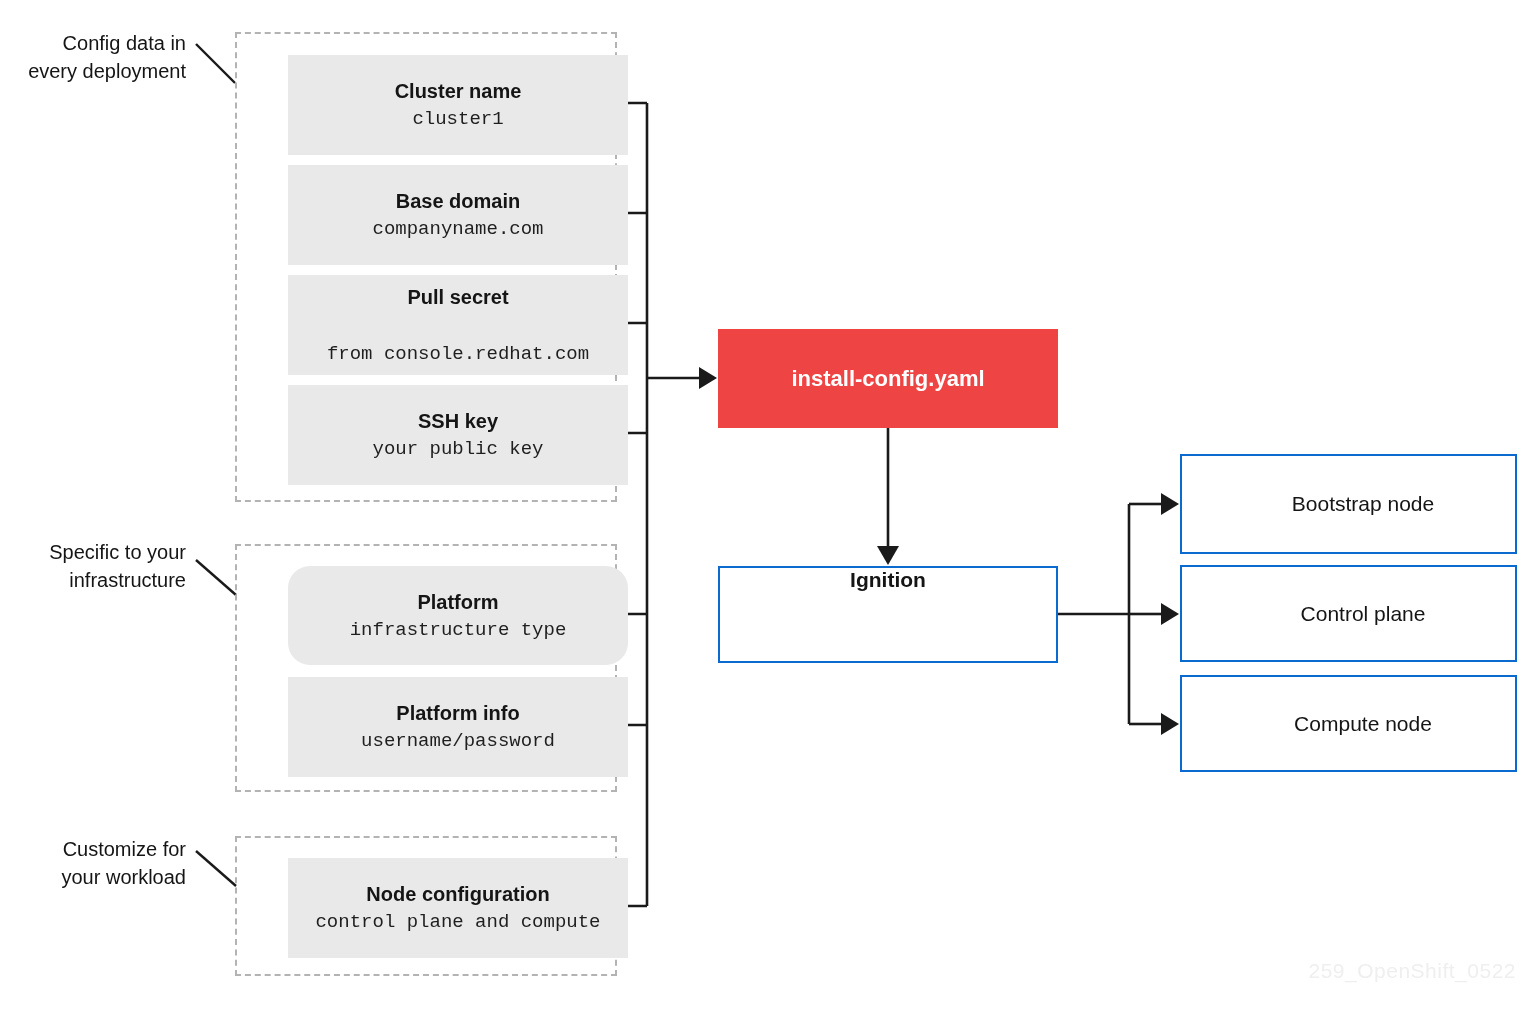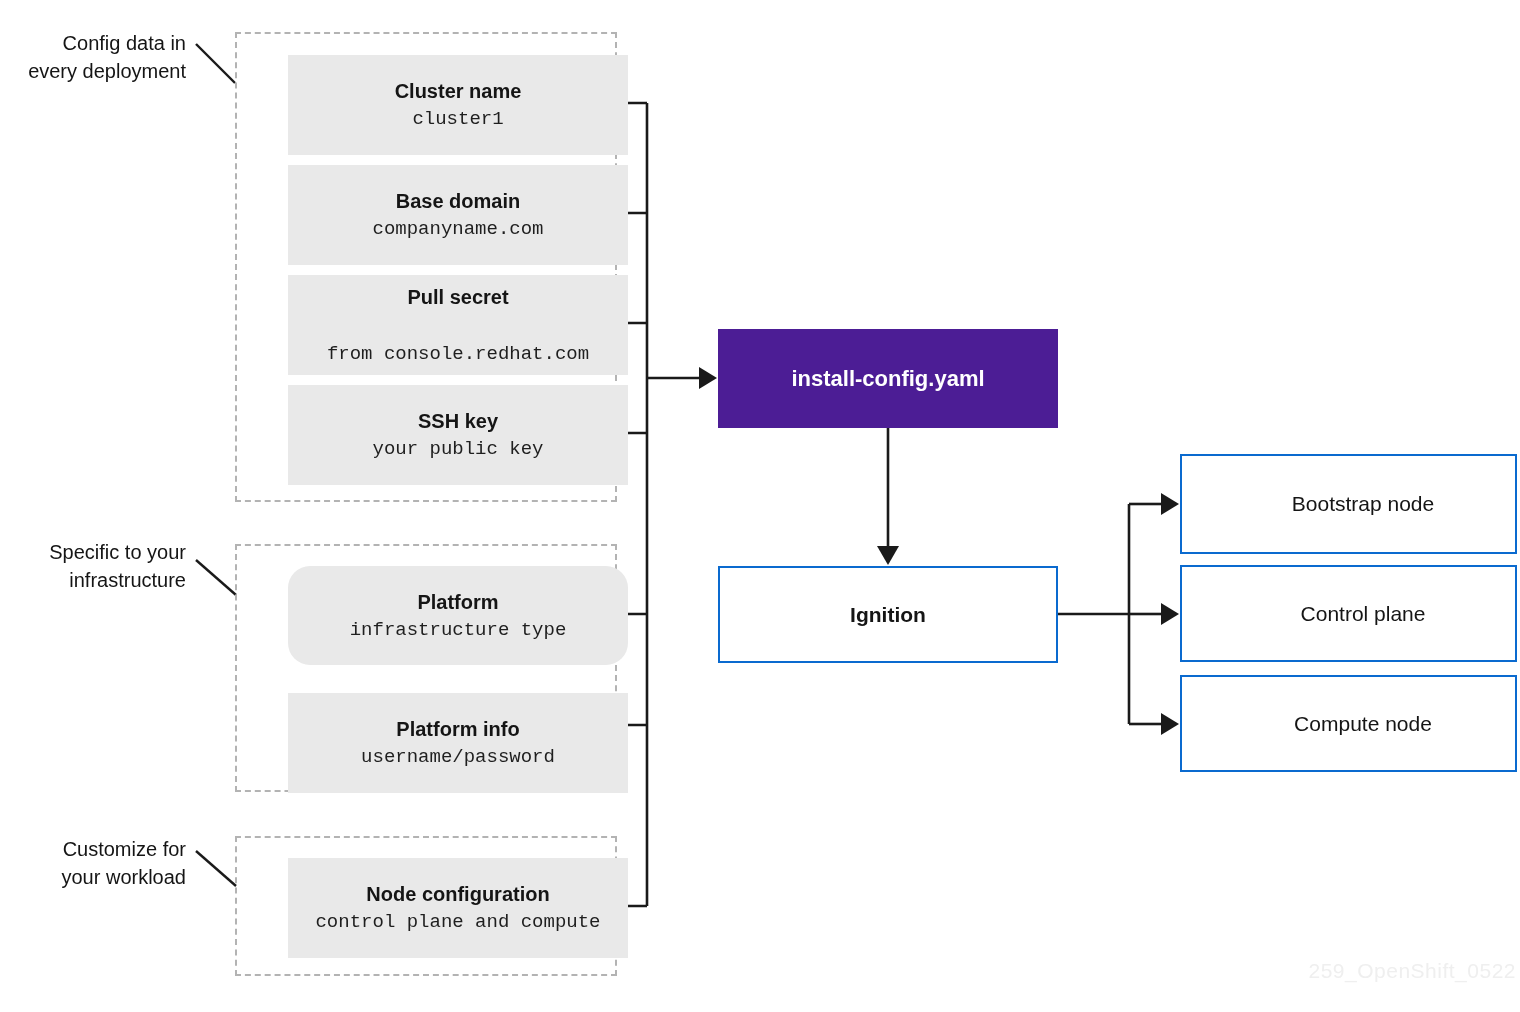--- a/index.html
+++ b/index.html
@@ -62,40 +62,40 @@
     color: #1f1f1f;
     font-family: Liberation Mono, monospace;
   }
 
   
   .file-box {
     left: 718px;
     top: 329px;
     width: 340px;
     height: 99px;
-    background: #4c1d95;
+    background: #ef4444;
     display: flex;
     align-items: center;
     justify-content: center;
     color: #ffffff;
     font-size: 22px;
     font-weight: 600;
   }
 
   
   .ignition-box {
     left: 718px;
     top: 566px;
     width: 340px;
     height: 97px;
     background: #ffffff;
     border: 2px solid #0a6acf;
     box-sizing: border-box;
     display: flex;
-    align-items: center;
+    align-items: flex-start;
     justify-content: center;
     font-size: 21px;
     font-weight: 600;
     color: #151515;
   }
 
   
   .node-box {
     left: 1180px;
     width: 337px;
@@ -207,21 +207,21 @@
       <div class="title">SSH key</div>
       <div class="subtitle">your public key</div>
     </div>
   </div>
 
   <div class="abs dashed-group" style="left:235px; top:544px; width:382px; height:248px;">
     <div class="abs input-box" style="top:20px; height:99px;border-radius:22px;">
       <div class="title">Platform</div>
       <div class="subtitle">infrastructure type</div>
     </div>
-    <div class="abs input-box" style="top:147px;">
+    <div class="abs input-box" style="top:131px;">
       <div class="title">Platform info</div>
       <div class="subtitle">username/password</div>
     </div>
   </div>
 
   <div class="abs dashed-group" style="left:235px; top:836px; width:382px; height:140px;">
     <div class="abs input-box" style="top:20px;">
       <div class="title">Node configuration</div>
       <div class="subtitle">control plane and compute</div>
     </div>

